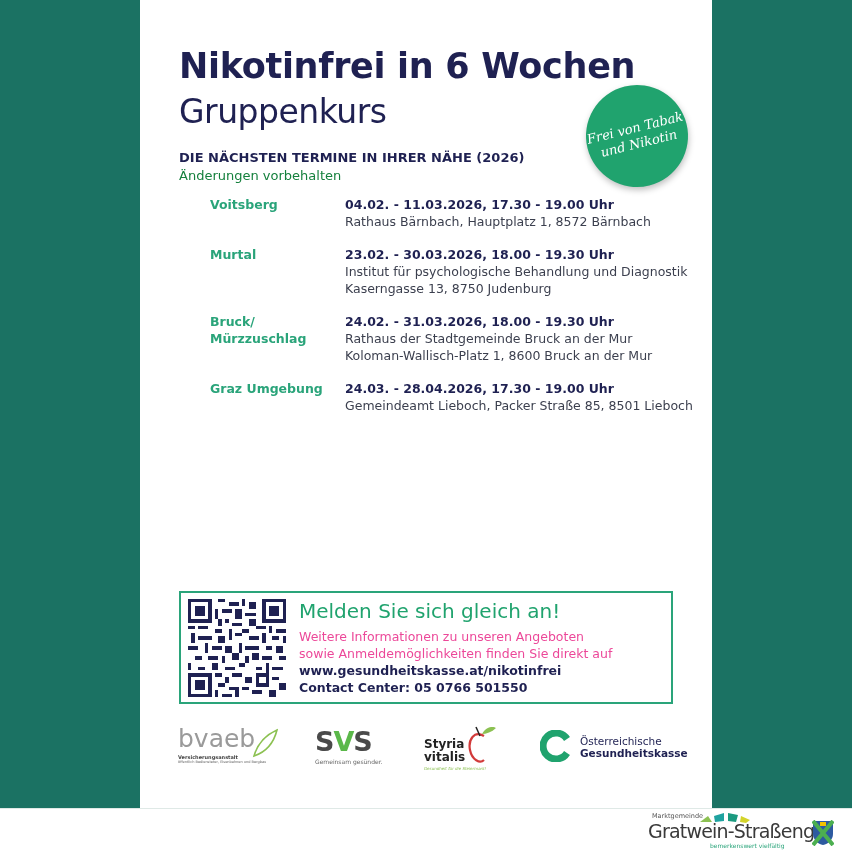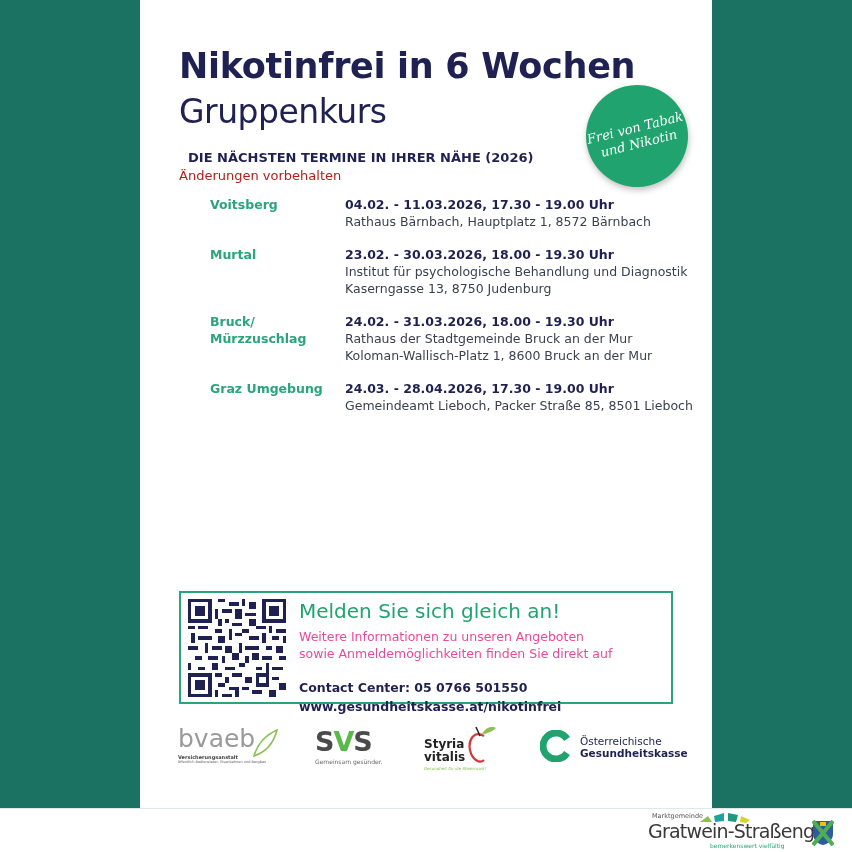--- a/index.html
+++ b/index.html
@@ -11,22 +11,22 @@
     .band-right { left: 712px; width: 140px; }
 
     .card { position: absolute; left: 140px; top: 0; width: 572px; height: 808px; background: #ffffff; }
 
     .title { position: absolute; left: 39px; top: 46px; font-size: 35px; font-weight: bold; color: #1f2152; letter-spacing: -0.3px; white-space: nowrap; font-family: "DejaVu Sans", sans-serif; }
     .subtitle { position: absolute; left: 39px; top: 92px; font-size: 33px; font-weight: normal; color: #1f2152; white-space: nowrap; font-family: "DejaVu Sans", sans-serif; letter-spacing: -0.5px; }
 
     .badge { position: absolute; left: 446px; top: 85px; width: 102px; height: 102px; border-radius: 50%; background: #20a36e; box-shadow: 0 3px 6px rgba(0,0,0,0.25); display: flex; flex-direction: column; align-items: center; justify-content: center; transform: rotate(-14deg); }
     .badge span { color: #ffffff; font-family: "DejaVu Serif", serif; font-style: italic; font-size: 13px; line-height: 16px; white-space: nowrap; }
 
-    .section-heading { position: absolute; left: 39px; top: 150px; font-size: 13px; font-weight: bold; color: #1f2152; white-space: nowrap; margin-left: 9px; }
-    .section-note { position: absolute; left: 39px; top: 168px; font-size: 13px; color: #b91c1c; white-space: nowrap; }
+    .section-heading { position: absolute; left: 39px; top: 150px; font-size: 13px; font-weight: bold; color: #1f2152; white-space: nowrap; }
+    .section-note { position: absolute; left: 39px; top: 168px; font-size: 13px; color: #15803d; white-space: nowrap; }
 
     .events { position: absolute; left: 39px; top: 196px; width: 520px; margin-left: 31px; }
     .event { display: flex; margin-bottom: 16px; }
     .event .region { width: 135px; color: #2aa47a; font-weight: bold; font-size: 12.5px; line-height: 17px; }
     .event .region span { display: block; }
     .event .details { flex: 1; }
     .event .date { font-weight: bold; font-size: 12.5px; color: #1f2152; line-height: 17px; white-space: nowrap; }
     .event .addr { font-size: 12.5px; color: #3b3f4e; line-height: 17px; white-space: nowrap; }
 
     .signup { position: absolute; left: 39px; top: 591px; width: 494px; height: 113px; border: 2px solid #2aa47a; background: #fff; }
@@ -175,21 +175,21 @@
           <rect x="19" y="27" width="3" height="1"></rect>
         <rect x="8" y="27" width="1" height="2"></rect>
           <rect x="10" y="28" width="3" height="1"></rect>
           <rect x="14" y="27" width="1" height="2"></rect>
           <rect x="24" y="27" width="2" height="2"></rect>
       </g>
     </svg>
     <div class="signup-title">Melden Sie sich gleich an!</div>
     <div class="signup-text" style="top:36px;">Weitere Informationen zu unseren Angeboten</div>
     <div class="signup-text" style="top:53px;">sowie Anmeldemöglichkeiten finden Sie direkt auf</div>
-    <div class="signup-text bold" style="top:70px;margin-top:36px;">www.gesundheitskasse.at/nikotinfrei</div>
+    <div class="signup-text bold" style="top:70px;">www.gesundheitskasse.at/nikotinfrei</div>
     <div class="signup-text bold" style="top:87px;">Contact Center: 05 0766 501550</div>
   </div>
 
   <div class="logos">
 
     <div class="logo" style="left:8px; top:4px; width:100px; height:46px;">
       <div style="font-size:25px; color:#9a9a9a; line-height:26px; letter-spacing:0px; font-weight:normal;">bvaeb</div>
       <svg style="position:absolute; left:74px; top:2px;" width="26" height="30" viewBox="0 0 26 30">
         <path d="M2 28 C6 14 16 6 25 2 C22 14 14 24 2 28 Z" fill="none" stroke="#8cc152" stroke-width="1.6"></path>
       </svg>

